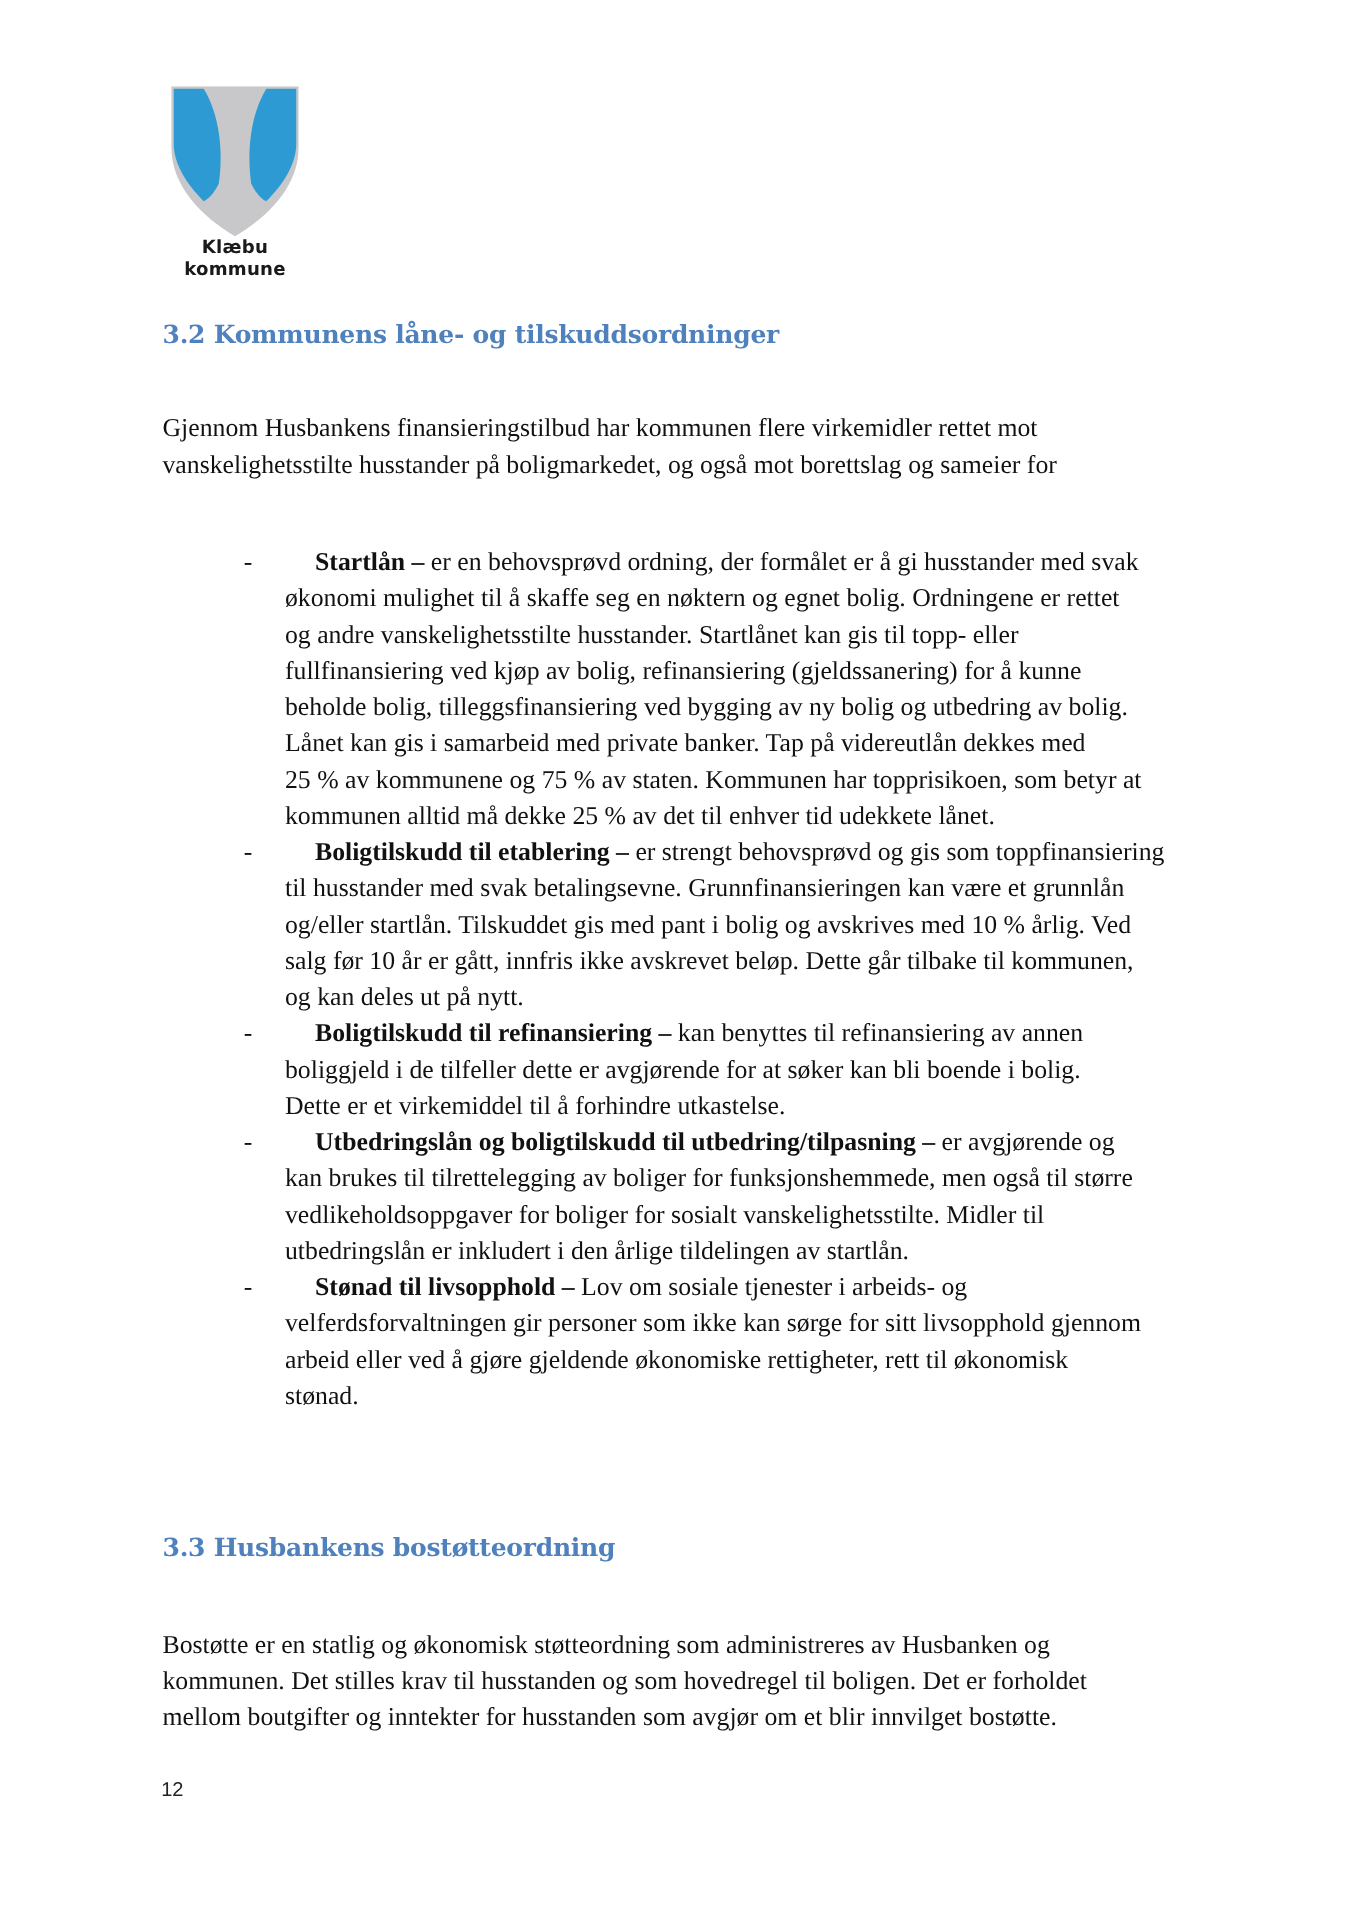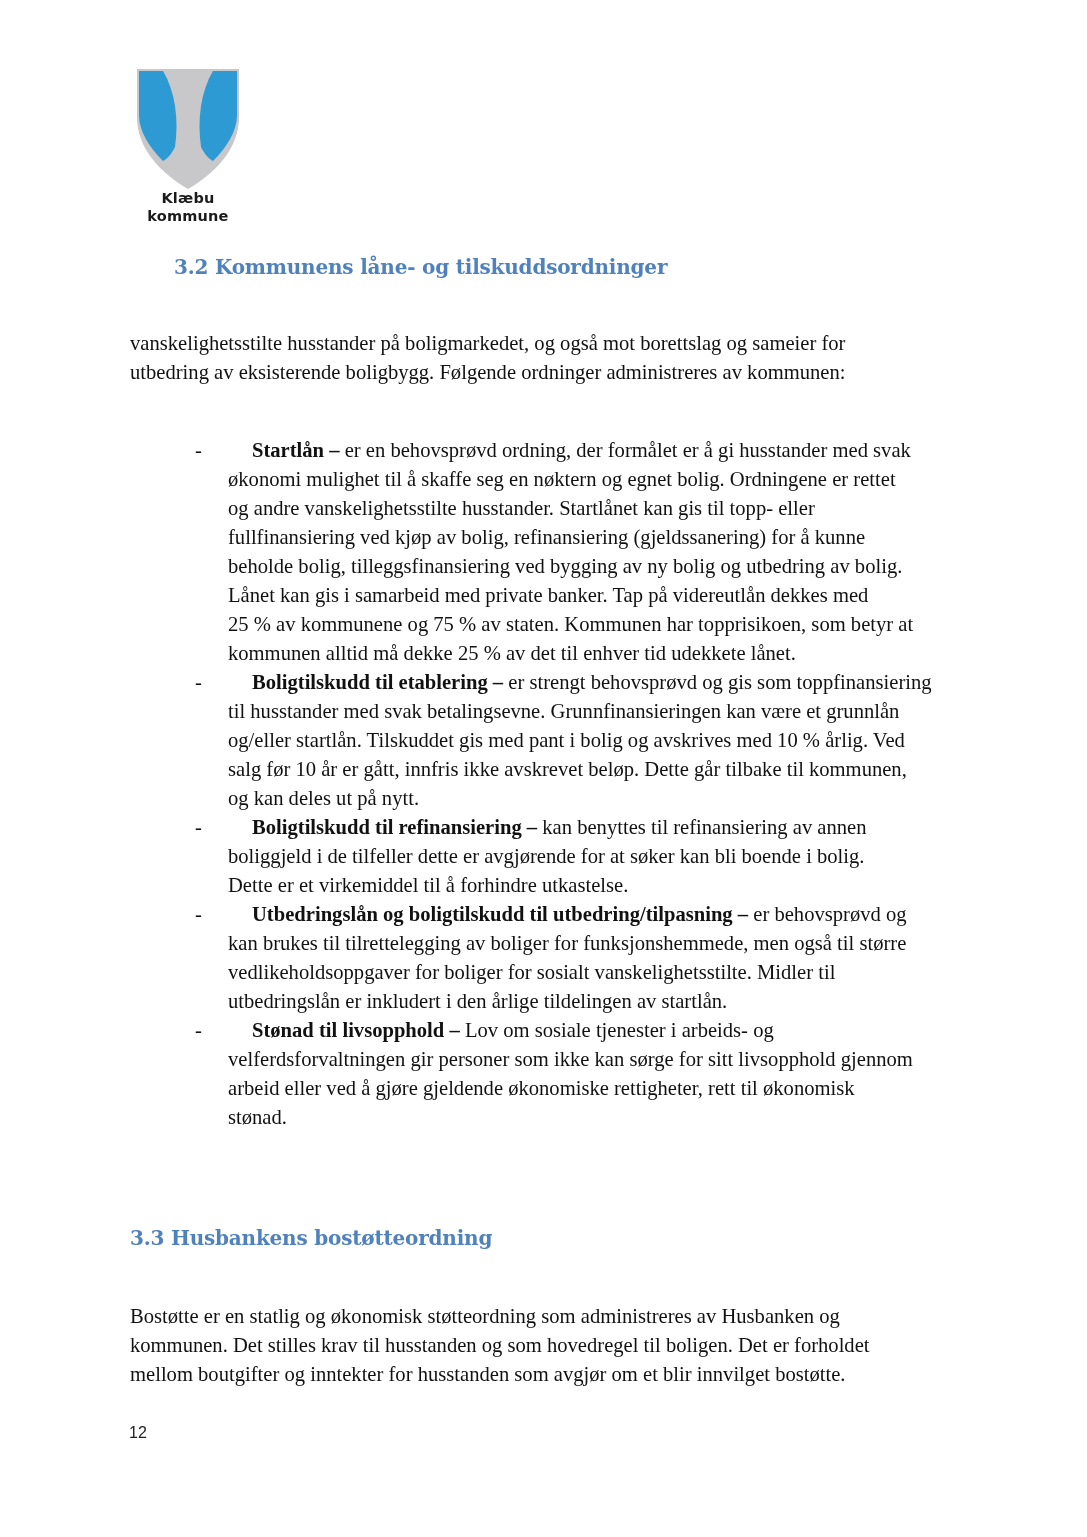--- a/index.html
+++ b/index.html
@@ -6,21 +6,21 @@
     body { width: 1087px; height: 1537px; position: relative; overflow: hidden; }
     .page { position: absolute; left: 0; top: 0; width: 1087px; height: 1537px; background: #fff; }
 
     .logo { position: absolute; left: 133px; top: 65px; width: 110px; height: 165px; }
     .logo-shield { position: absolute; left: 4px; top: 4px; width: 102px; height: 120px; }
     .logo-text { position: absolute; left: 0; top: 124px; width: 110px; text-align: center;
       font-family: "DejaVu Sans", sans-serif; font-weight: bold; font-size: 14.5px; line-height: 18px; color: #1a1a1a; letter-spacing: 0.2px; }
 
     .heading { position: absolute; left: 130px; font-family: "DejaVu Serif", serif; font-weight: bold;
       font-size: 20px; color: #4f81bd; margin: 0; white-space: nowrap; letter-spacing: -0.2px; }
-    .h-32 { top: 255px; margin-left: 44px; }
+    .h-32 { top: 255px; }
     .h-33 { top: 1226px; }
 
     .body-text { font-family: "Liberation Serif", serif; font-size: 20.6px; line-height: 29px; color: #111; }
     .para { position: absolute; left: 130px; width: 800px; margin: 0; }
     .p-intro { top: 329px; }
     .p-bostotte { top: 1302px; }
     .line { display: block; white-space: nowrap; }
 
     .list { position: absolute; left: 195px; top: 436px; margin: 0; padding: 0; list-style: none; width: 780px; }
     .item { position: relative; padding-left: 33px; }
@@ -43,22 +43,22 @@
     </svg>
     <div class="logo-text">
       <span class="line">Klæbu</span>
       <span class="line">kommune</span>
     </div>
   </div>
 
   <h2 class="heading h-32">3.2 Kommunens låne- og tilskuddsordninger</h2>
 
   <p class="para p-intro body-text">
+    <span class="line">Gjennom Husbankens finansieringstilbud har kommunen flere virkemidler rettet mot</span>
     <span class="line">vanskelighetsstilte husstander på boligmarkedet, og også mot borettslag og sameier for</span>
-    <span class="line">utbedring av eksisterende boligbygg. Følgende ordninger administreres av kommunen:</span>
   </p>
 
   <ul class="list body-text">
     <li class="item">
       <span class="dash">-</span>
       <span class="line"><span class="term">Startlån –</span><span> er en behovsprøvd ordning, der formålet er å gi husstander med svak</span></span>
       <span class="line">økonomi mulighet til å skaffe seg en nøktern og egnet bolig. Ordningene er rettet</span>
       <span class="line">og andre vanskelighetsstilte husstander. Startlånet kan gis til topp- eller</span>
       <span class="line">fullfinansiering ved kjøp av bolig, refinansiering (gjeldssanering) for å kunne</span>
       <span class="line">beholde bolig, tilleggsfinansiering ved bygging av ny bolig og utbedring av bolig.</span>
@@ -75,21 +75,21 @@
       <span class="line">og kan deles ut på nytt.</span>
     </li>
     <li class="item">
       <span class="dash">-</span>
       <span class="line"><span class="term">Boligtilskudd til refinansiering –</span><span> kan benyttes til refinansiering av annen</span></span>
       <span class="line">boliggjeld i de tilfeller dette er avgjørende for at søker kan bli boende i bolig.</span>
       <span class="line">Dette er et virkemiddel til å forhindre utkastelse.</span>
     </li>
     <li class="item">
       <span class="dash">-</span>
-      <span class="line"><span class="term">Utbedringslån og boligtilskudd til utbedring/tilpasning –</span><span> er behovsprøvd og</span></span>
+      <span class="line"><span class="term">Utbedringslån og boligtilskudd til utbedring/tilpasning –</span><span> er avgjørende og</span></span>
       <span class="line">kan brukes til tilrettelegging av boliger for funksjonshemmede, men også til større</span>
       <span class="line">vedlikeholdsoppgaver for boliger for sosialt vanskelighetsstilte. Midler til</span>
       <span class="line">utbedringslån er inkludert i den årlige tildelingen av startlån.</span>
     </li>
     <li class="item">
       <span class="dash">-</span>
       <span class="line"><span class="term">Stønad til livsopphold –</span><span> Lov om sosiale tjenester i arbeids- og</span></span>
       <span class="line">velferdsforvaltningen gir personer som ikke kan sørge for sitt livsopphold gjennom</span>
       <span class="line">arbeid eller ved å gjøre gjeldende økonomiske rettigheter, rett til økonomisk</span>
       <span class="line">stønad.</span>

